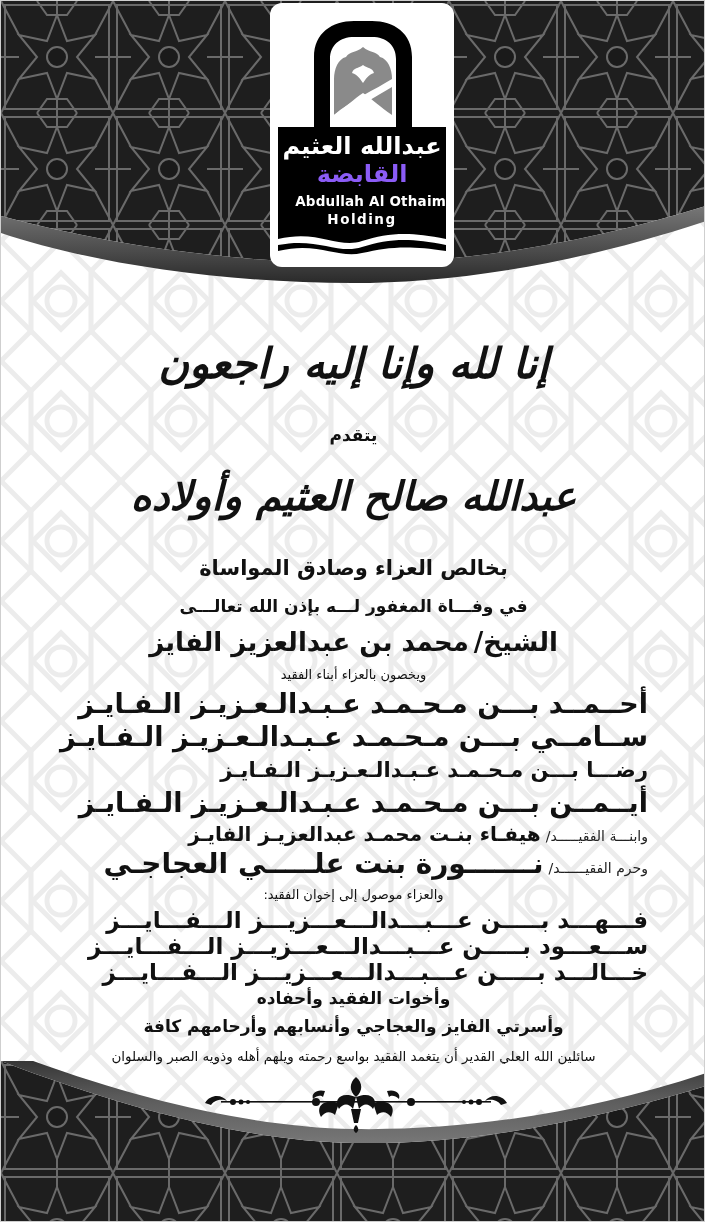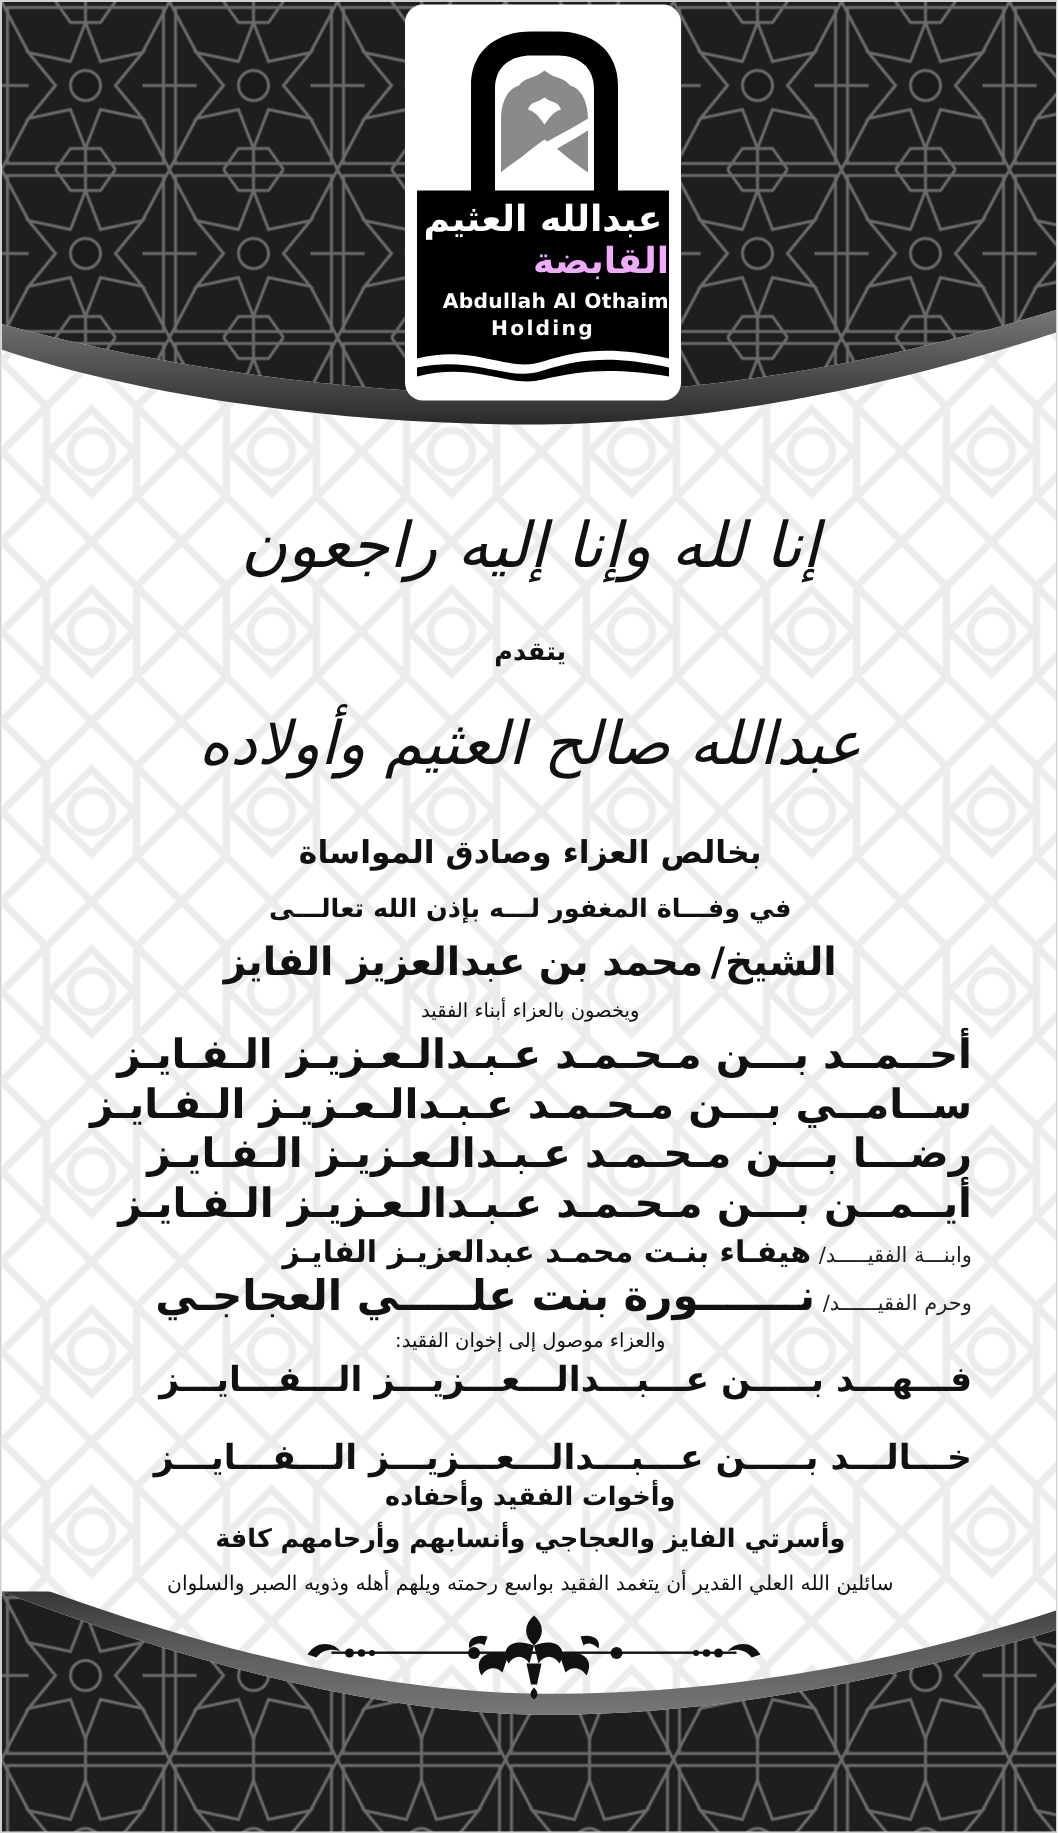--- a/index.html
+++ b/index.html
@@ -18,37 +18,37 @@
 
   
   .logo { position: absolute; left: 269px; top: 2px; width: 184px; height: 264px;
           background: #ffffff; border-radius: 12px; }
   .logo-emblem { position: absolute; left: 36px; top: 14px; width: 114px; height: 112px; }
   .logo-box { position: absolute; left: 8px; top: 124px; width: 168px; height: 130px;
               background: #000; }
   .logo-ar1 { position: absolute; left: 0; top: 6px; width: 168px; text-align: center;
               color: #fff; font-family: "DejaVu Sans", sans-serif; font-weight: bold;
               font-size: 24px; line-height: 26px; direction: rtl; }
-  .logo-ar2 { position: absolute; left: 0; top: 34px; width: 168px; 
-              color: #f0abfc; font-family: "DejaVu Sans", sans-serif; font-weight: bold;
+  .logo-ar2 { position: absolute; left: 0; top: 34px; width: 168px; text-align: center;
+              color: #8b5cf6; font-family: "DejaVu Sans", sans-serif; font-weight: bold;
               font-size: 24px; line-height: 26px; direction: rtl; }
   .logo-en1 { position: absolute; left: 0; top: 66px; width: 168px; text-align: right;
               color: #fff; font-family: "DejaVu Sans", sans-serif; font-weight: bold;
               font-size: 13.5px; letter-spacing: 0.2px; }
   .logo-en2 { position: absolute; left: 0; top: 84px; width: 168px; text-align: center;
               color: #fff; font-family: "DejaVu Sans", sans-serif; font-weight: bold;
               font-size: 13.5px; letter-spacing: 1.5px; }
   .logo-waves { position: absolute; left: 0; top: 100px; width: 168px; height: 32px; }
 
   
   .content { position: absolute; left: 0; top: 0; width: 705px; height: 1222px; direction: rtl; }
   .line { position: absolute; left: 0; width: 705px; text-align: center; white-space: nowrap;
           color: #111; }
 
-  .calligraphy { font-family: "DejaVu Serif", serif; font-weight: normal; font-style: italic; }
+  .calligraphy { font-family: "DejaVu Serif", serif; font-weight: bold; font-style: italic; }
   .kufi { font-family: "DejaVu Sans", sans-serif; font-weight: bold; }
   .plain { font-family: "DejaVu Sans", sans-serif; font-weight: normal; }
 
   .row-r { position: absolute; right: 58px; white-space: nowrap; direction: rtl; text-align: right; }
   .prefix { font-family: "DejaVu Sans", sans-serif; font-weight: normal; font-size: 14px;
             color: #222; }
   .name-bold { font-family: "DejaVu Sans", sans-serif; font-weight: bold; color: #111; }
 
   .ornament { position: absolute; left: 200px; top: 1072px; width: 310px; height: 60px; }
 </style>
@@ -153,36 +153,37 @@
 
     <div class="line" style="top:618px; line-height:46px;">
       <span class="kufi" style="font-size:26px;">الشيخ/</span>
       <span class="kufi" style="font-size:26px;">محمد بن عبدالعزيز الفايز</span>
     </div>
 
     <div class="line plain" style="top:664px; font-size:13px; line-height:20px;">ويخصون بالعزاء أبناء الفقيد</div>
 
     <div class="row-r name-bold" style="top:686px; font-size:27px; line-height:34px;">أحــمــد بـــن مـحـمـد عـبـدالـعـزيـز الـفـايـز</div>
     <div class="row-r name-bold" style="top:719px; font-size:27px; line-height:34px;">ســامــي بـــن مـحـمـد عـبـدالـعـزيـز الـفـايـز</div>
-    <div class="row-r name-bold" style="top:752px; font-size:27px; line-height:34px;">رضـــا بـــن مـحـمـد عـبـدالـعـزيـز الـفـايـز</div>
+    <div class="row-r name-bold" style="top:752px; font-size:21px; line-height:34px;">رضـــا بـــن مـحـمـد عـبـدالـعـزيـز الـفـايـز</div>
     <div class="row-r name-bold" style="top:785px; font-size:27px; line-height:34px;">أيــمــن بـــن مـحـمـد عـبـدالـعـزيـز الـفـايـز</div>
 
     <div class="row-r" style="top:818px; line-height:30px;">
       <span class="prefix">وابنـــة الفقيـــــد/</span>
       <span class="name-bold" style="font-size:20px;">هيفـاء بنـت محمـد عبدالعزيـز الفايـز</span>
     </div>
 
     <div class="row-r" style="top:848px; line-height:30px;">
       <span class="prefix">وحرم الفقيــــــد/</span>
       <span class="name-bold" style="font-size:28px;">نـــــــورة بنت علـــــي العجاجـي</span>
     </div>
 
     <div class="line plain" style="top:884px; font-size:13px; line-height:20px;">والعزاء موصول إلى إخوان الفقيد:</div>
 
     <div class="row-r name-bold" style="top:904px; font-size:23px; line-height:30px;">فـــهـــد بـــــن عـــبـــدالـــعـــزيـــز الـــفـــايـــز</div>
+    <div class="row-r name-bold" style="top:930px; font-size:23px; line-height:30px;">ســـعـــود بـــــن عـــبـــدالـــعـــزيـــز الـــفـــايـــز</div>
     <div class="row-r name-bold" style="top:956px; font-size:23px; line-height:30px;">خـــالـــد بـــــن عـــبـــدالـــعـــزيـــز الـــفـــايـــز</div>
 
     <div class="line kufi" style="top:984px; font-size:17px; line-height:26px;">وأخوات الفقيد وأحفاده</div>
 
     <div class="line kufi" style="top:1012px; font-size:17px; line-height:26px;">وأسرتي الفايز والعجاجي وأنسابهم وأرحامهم كافة</div>
 
     <div class="line plain" style="top:1044px; font-size:13.5px; line-height:22px;">سائلين الله العلي القدير أن يتغمد الفقيد بواسع رحمته ويلهم أهله وذويه الصبر والسلوان</div>
   </div>
 
   <svg class="ornament" viewBox="0 0 310 60">

